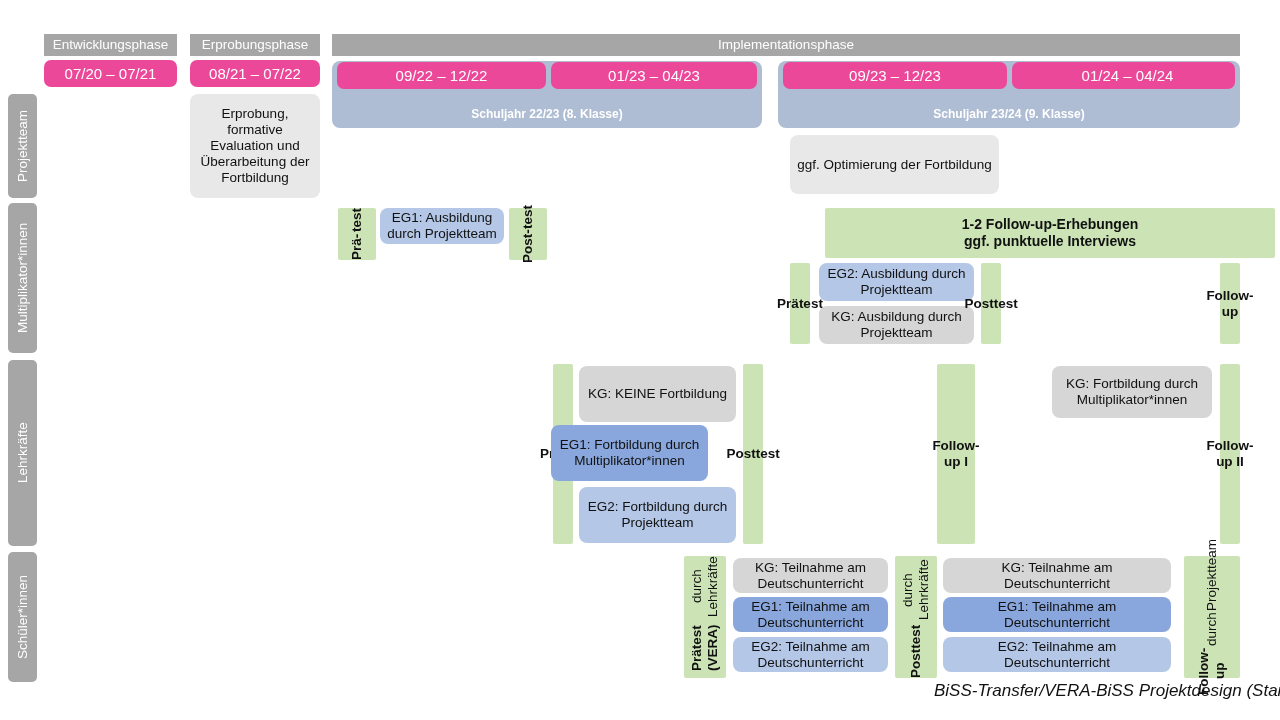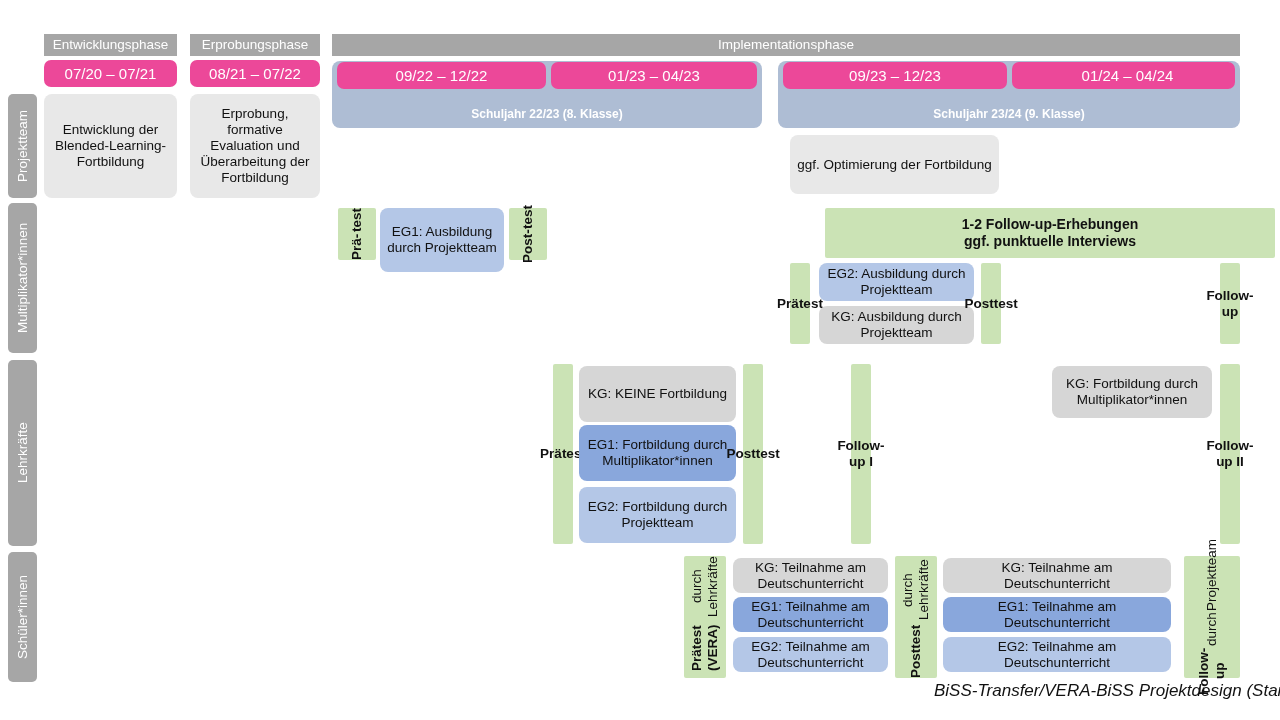--- a/index.html
+++ b/index.html
@@ -54,56 +54,55 @@
 
   <div class="box year-band" style="left:778px;top:61px;width:462px;height:67px;">Schuljahr 23/24 (9. Klasse)</div>
   <div class="box date-bar" style="left:783px;top:62px;width:224px;height:27px;">09/23 – 12/23</div>
   <div class="box date-bar" style="left:1012px;top:62px;width:223px;height:27px;padding-left:8px;">01/24 – 04/24</div>
 
   <div class="box rowlabel" style="left:8px;top:94px;width:29px;height:104px;">Projektteam</div>
   <div class="box rowlabel" style="left:8px;top:203px;width:29px;height:150px;">Multiplikator*innen</div>
   <div class="box rowlabel" style="left:8px;top:360px;width:29px;height:186px;">Lehrkräfte</div>
   <div class="box rowlabel" style="left:8px;top:552px;width:29px;height:130px;">Schüler*innen</div>
 
-  <div class="box grey-card" style="left:44px;top:94px;width:133px;height:104px;">Entwicklung der Blended-Learning-Fortbildung</div>
   <div class="box grey-card" style="left:190px;top:94px;width:130px;height:104px;">Erprobung, formative Evaluation und Überarbeitung der Fortbildung</div>
   <div class="box grey-card" style="left:790px;top:135px;width:209px;height:59px;">ggf. Optimierung der Fortbildung</div>
 
   <div class="box green" style="left:338px;top:208px;width:38px;height:52px;">
     <div class="vtwo">
       <span>Prä-</span>
       <span>test</span>
     </div>
   </div>
-  <div class="box eg2-card" style="left:380px;top:208px;width:124px;height:64px;">EG1: Ausbildung durch Projektteam</div>
+  <div class="box eg2-card" style="left:380px;top:208px;width:124px;height:36px;">EG1: Ausbildung durch Projektteam</div>
   <div class="box green" style="left:509px;top:208px;width:38px;height:52px;">
     <div class="vtwo">
       <span>Post-</span>
       <span>test</span>
     </div>
   </div>
 
   <div class="box green-wide" style="left:790px;top:208px;width:450px;height:50px;flex-direction:column;">
     <div>1-2 Follow-up-Erhebungen</div>
     <div>ggf. punktuelle Interviews</div>
   </div>
 
   <div class="box green" style="left:790px;top:263px;width:20px;height:81px;font-weight:bold;">Prätest</div>
   <div class="box eg2-card" style="left:819px;top:263px;width:155px;height:38px;">EG2: Ausbildung durch Projektteam</div>
   <div class="box kg-card" style="left:819px;top:306px;width:155px;height:38px;">KG: Ausbildung durch Projektteam</div>
   <div class="box green" style="left:981px;top:263px;width:20px;height:81px;font-weight:bold;">Posttest</div>
   <div class="box green" style="left:1220px;top:263px;width:20px;height:81px;font-weight:bold;">Follow-up</div>
 
   <div class="box green" style="left:553px;top:364px;width:20px;height:180px;font-weight:bold;">Prätest</div>
   <div class="box kg-card" style="left:579px;top:366px;width:157px;height:56px;">KG:  KEINE Fortbildung</div>
-  <div class="box eg1-card" style="left:579px;top:425px;width:157px;height:56px;">EG1: Fortbildung durch Multiplikator*innen</div>
+  <div class="box eg1-card" style="left:551px;top:425px;width:157px;height:56px;">EG1: Fortbildung durch Multiplikator*innen</div>
   <div class="box eg2-card" style="left:579px;top:487px;width:157px;height:56px;">EG2: Fortbildung durch Projektteam</div>
   <div class="box green" style="left:743px;top:364px;width:20px;height:180px;font-weight:bold;">Posttest</div>
 
-  <div class="box green" style="left:851px;top:364px;width:20px;height:180px;font-weight:bold;">Follow-up I</div>
+  <div class="box green" style="left:937px;top:364px;width:38px;height:180px;font-weight:bold;">Follow-up I</div>
   <div class="box kg-card" style="left:1052px;top:366px;width:160px;height:52px;">KG: Fortbildung durch Multiplikator*innen</div>
   <div class="box green" style="left:1220px;top:364px;width:20px;height:180px;font-weight:bold;">Follow-up II</div>
 
   <div class="box green" style="left:684px;top:556px;width:42px;height:122px;">
     <div class="vtwo">
       <span class="l1">Prätest (VERA)</span>
       <span class="l2" style="font-weight:normal;">durch Lehrkräfte</span>
     </div>
   </div>
   <div class="box kg-card" style="left:733px;top:558px;width:155px;height:35px;">KG: Teilnahme am Deutschunterricht</div>

